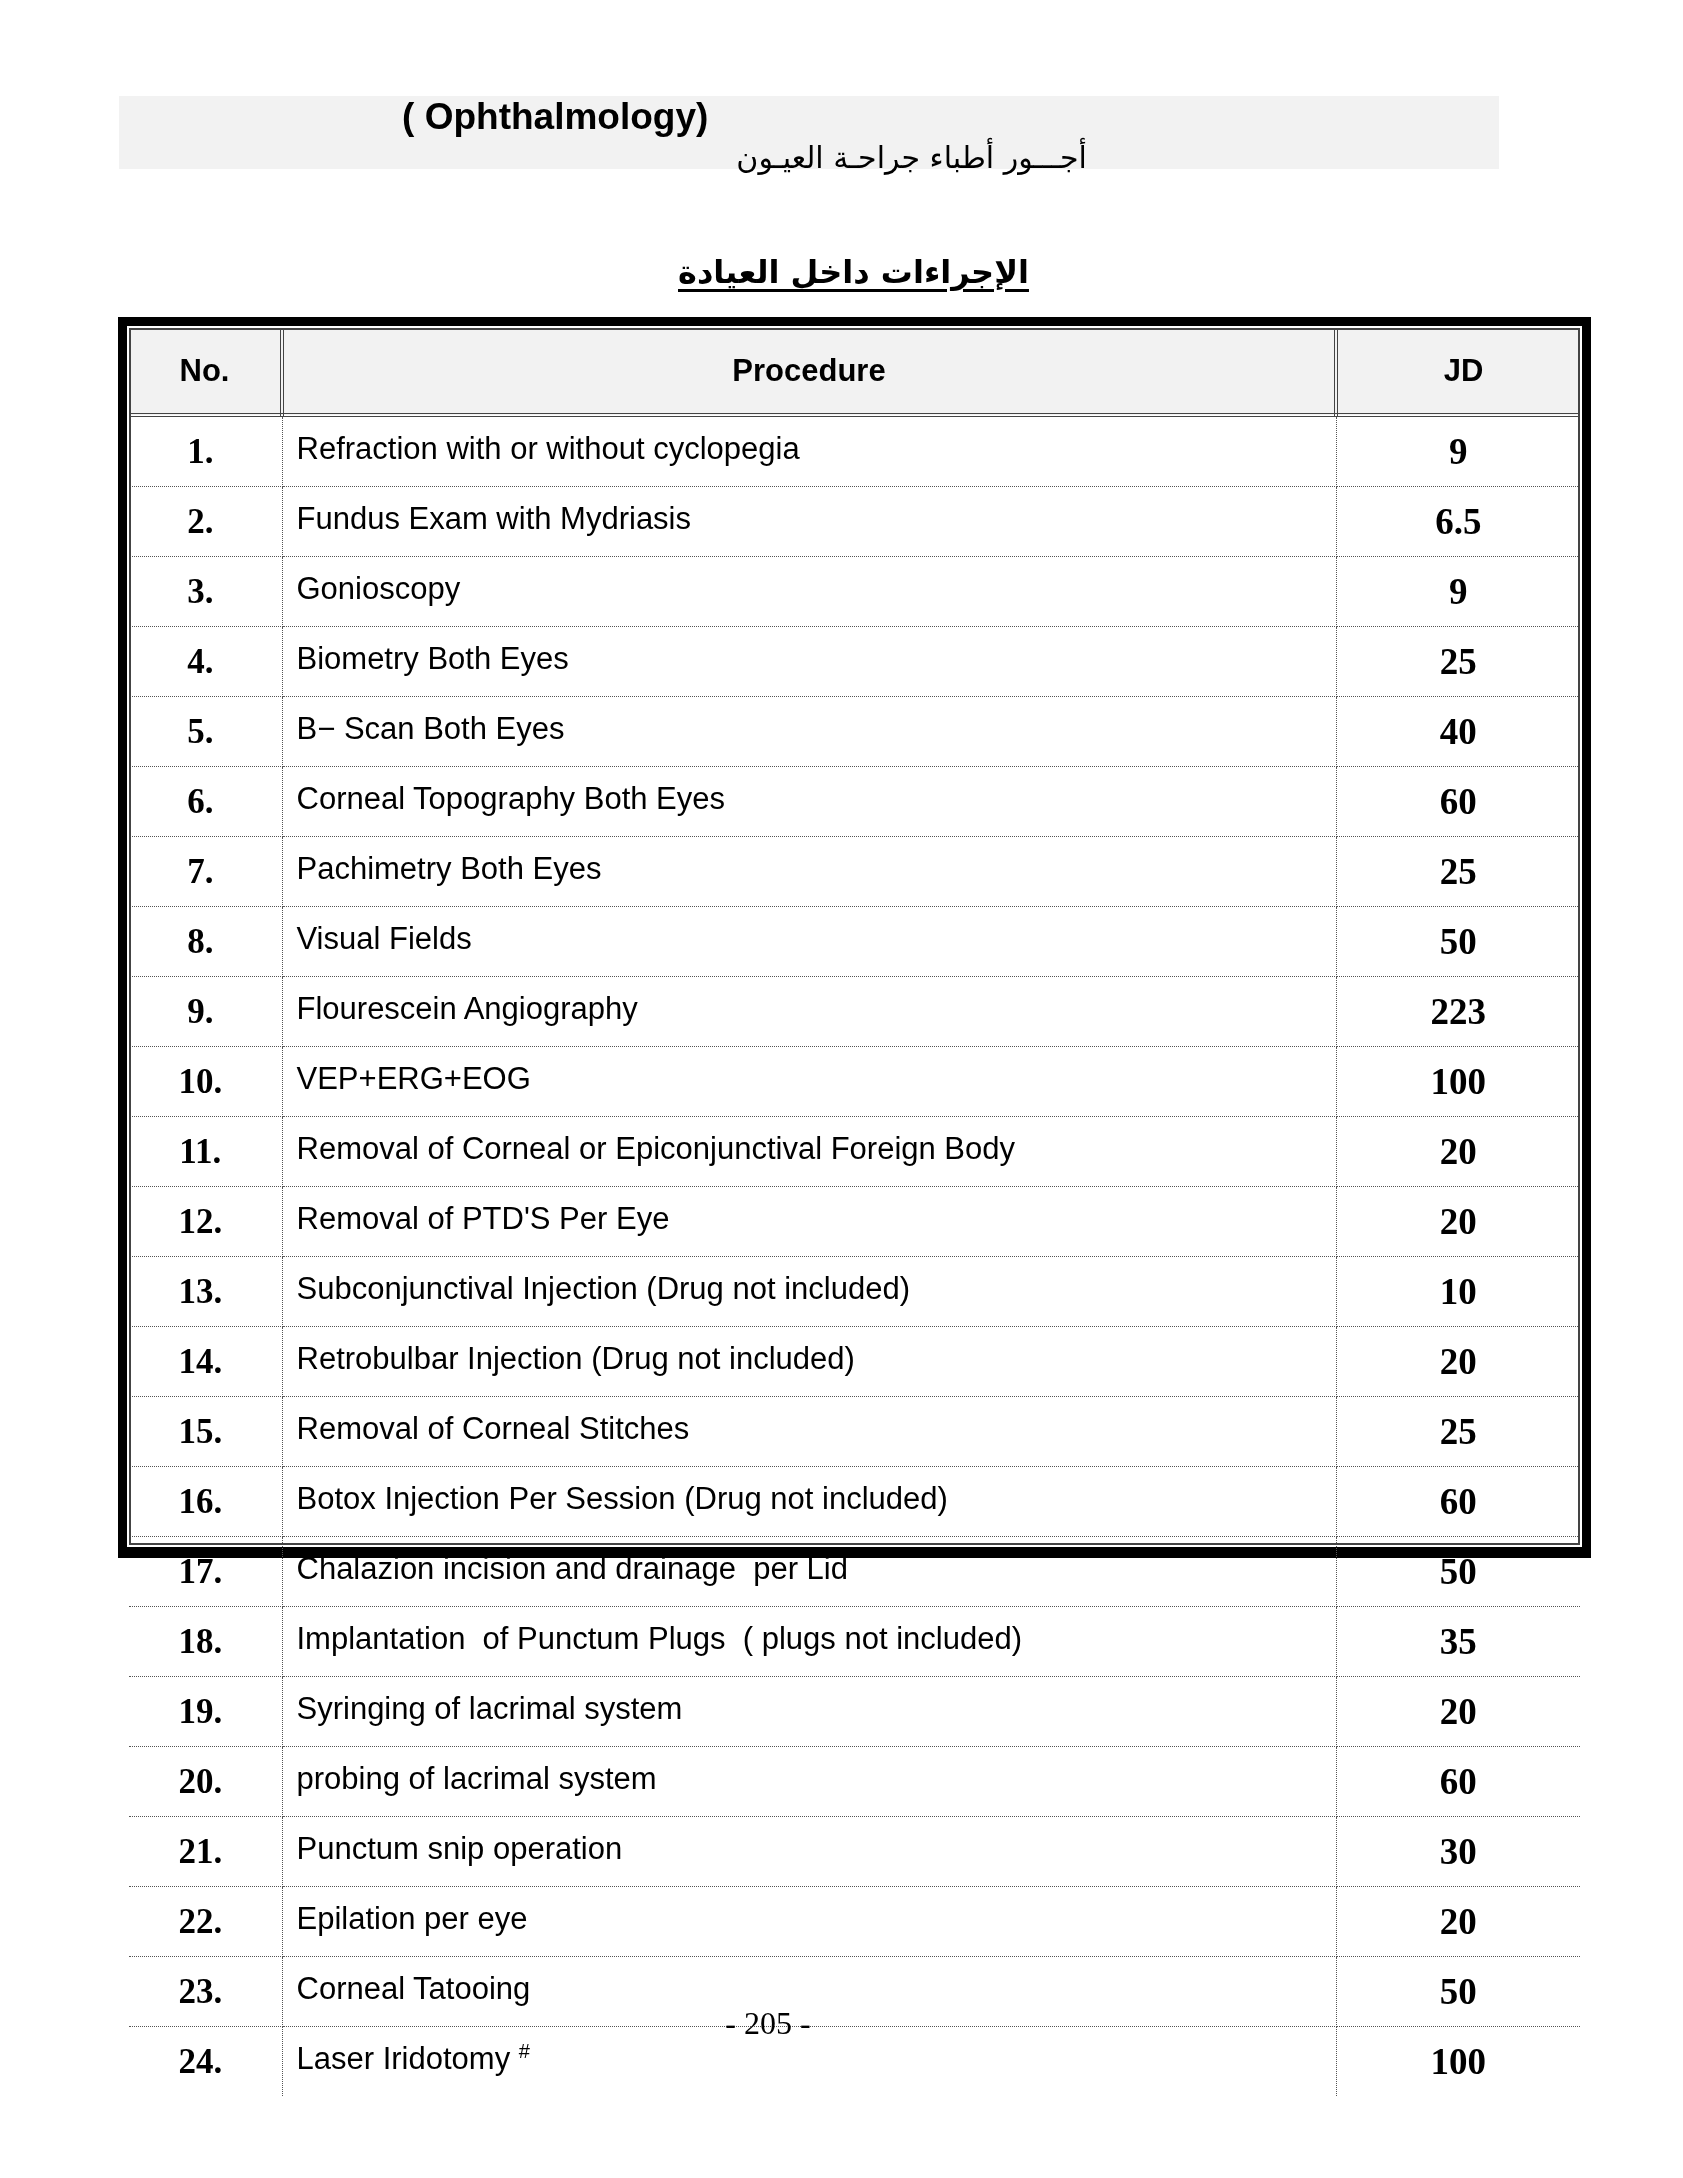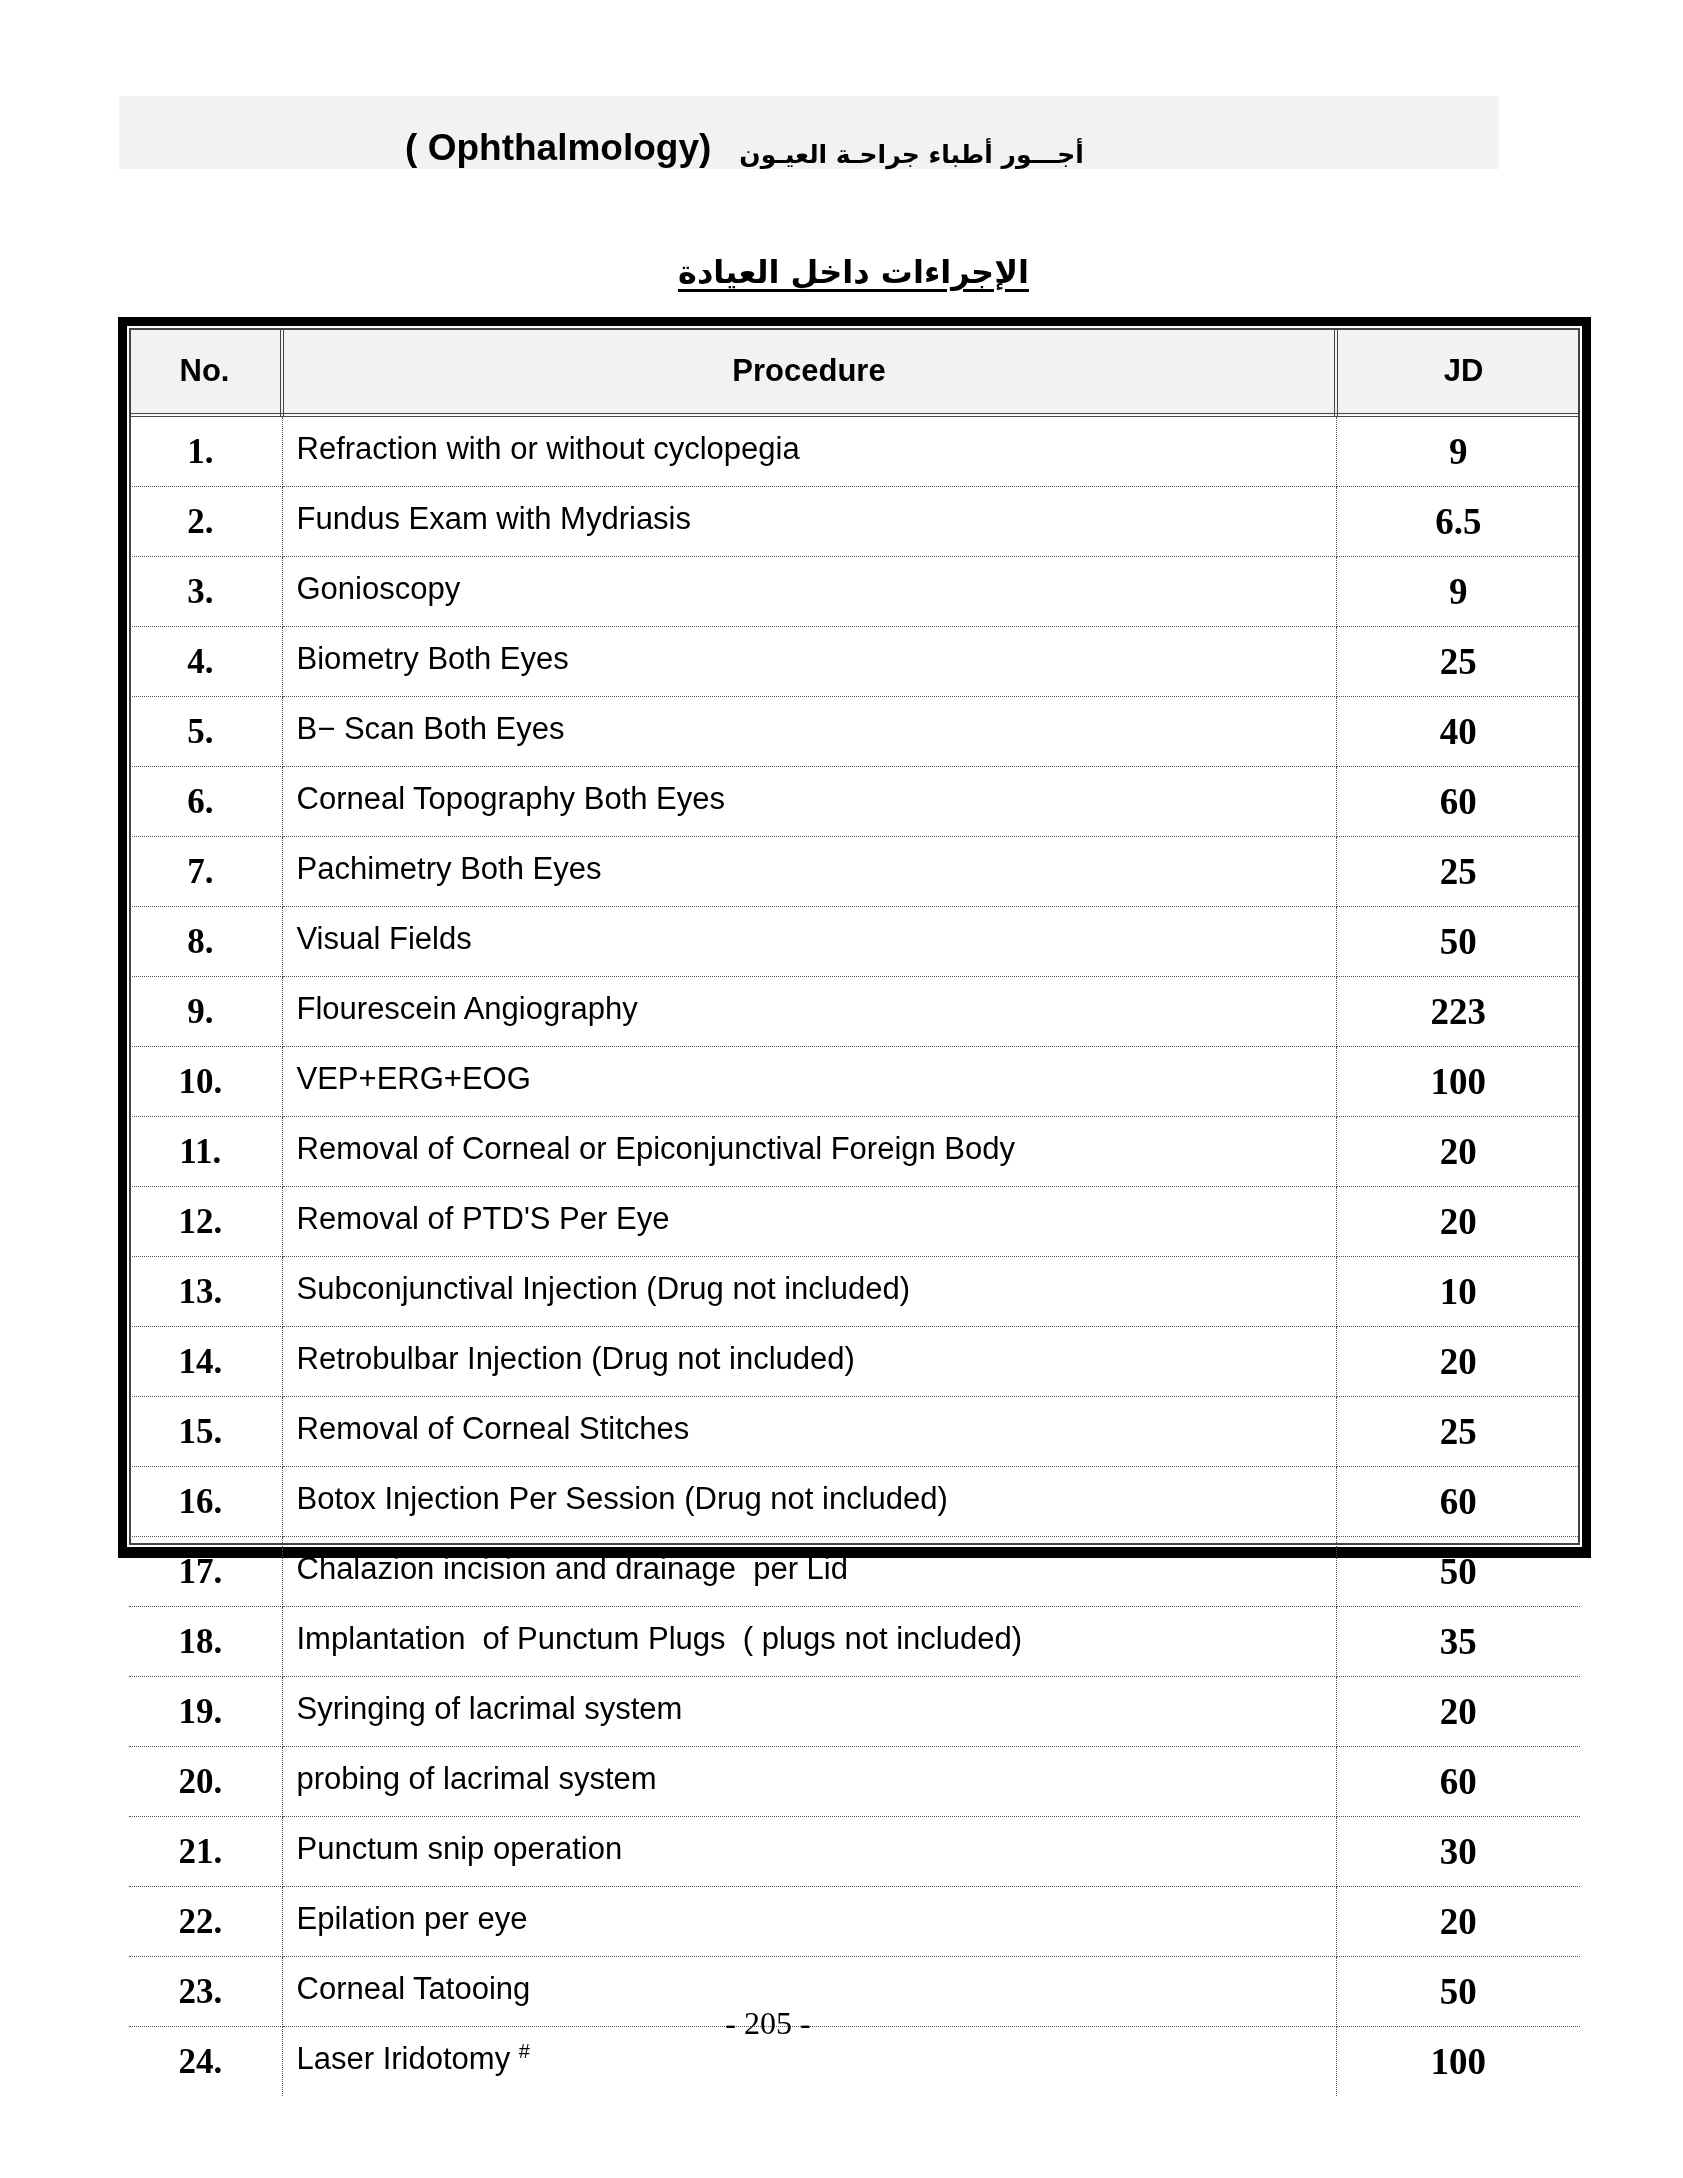--- a/index.html
+++ b/index.html
@@ -3,25 +3,25 @@
 <meta charset="utf-8">
 <style>
   html, body { margin: 0; padding: 0; background: #ffffff; }
   body { width: 1683px; height: 2178px; position: relative; overflow: hidden; color: #000; }
   .banner {
     position: absolute; left: 119px; top: 96px; width: 1380px; height: 73px;
     background: #f2f2f2;
   }
   .banner-text {
     position: absolute; left: 0; right: 0; top: 0; height: 73px;
-    display: flex; align-items: flex-end; justify-content: center;
+    display: flex; align-items: flex-start; justify-content: center;
     padding-right: 129px; box-sizing: border-box;
     font-family: "Liberation Sans", sans-serif; font-weight: bold; font-size: 37px;
   }
-  .banner-text .ar { direction: rtl; unicode-bidi: embed; font-family: "DejaVu Sans", sans-serif; font-weight: bold; font-size: 25px; }
+  .banner-text .ar { direction: rtl; unicode-bidi: embed; font-family: "DejaVu Sans", sans-serif; font-weight: normal; font-size: 30px; margin-top: 44px; }
   .banner-text .en { margin-right: 28px; }
   .subtitle {
     position: absolute; left: 12px; width: 1683px; top: 253px; text-align: center;
   }
   .subtitle span {
     direction: rtl; unicode-bidi: embed;
     font-family: "DejaVu Sans", sans-serif; font-weight: bold; font-size: 32px;
     text-decoration: underline; text-decoration-thickness: 3px; text-underline-offset: 6px;
   }
   .table-wrap {

